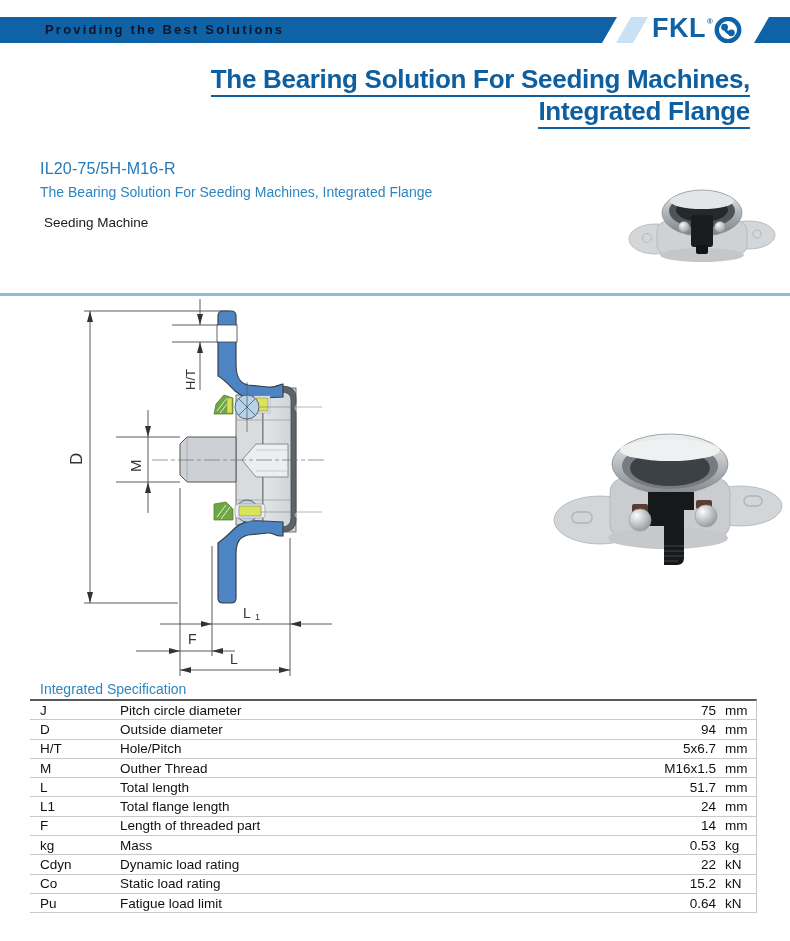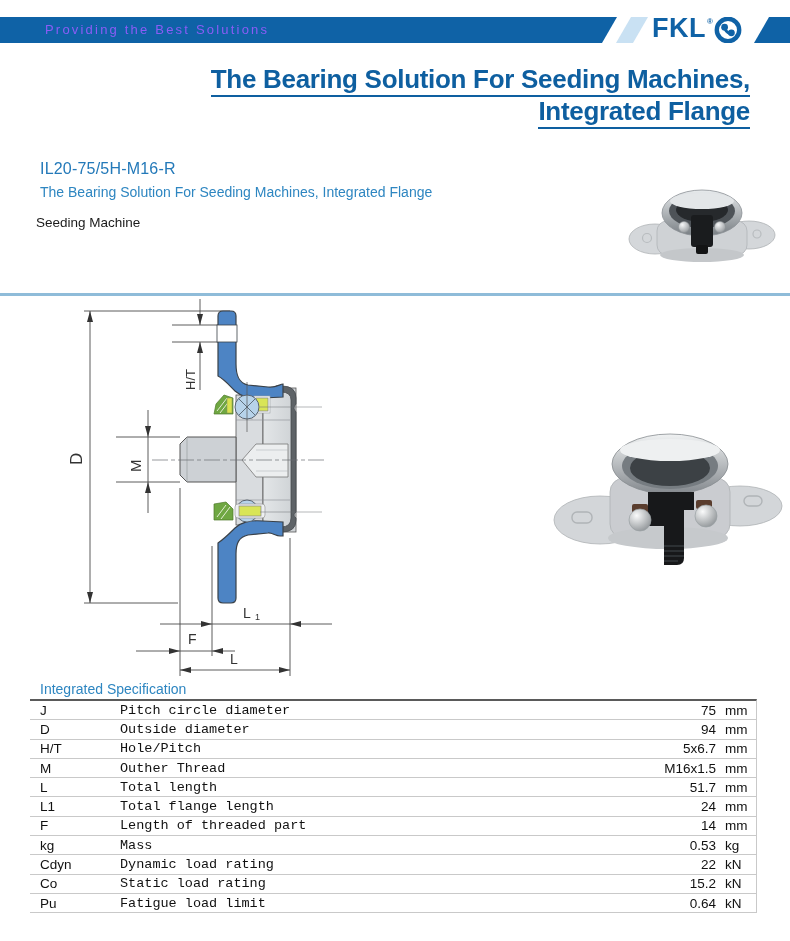--- a/index.html
+++ b/index.html
@@ -13,45 +13,45 @@
   *{margin:0;padding:0;box-sizing:border-box;}
   html,body{background:#ffffff;}
   body{font-family:"Liberation Sans","DejaVu Sans",sans-serif;}
   .page{position:relative;width:790px;height:941px;background:#fff;overflow:hidden;}
 
   
   .topbar{position:absolute;top:17px;left:0;width:790px;height:26px;overflow:hidden;}
   .topbar .bar-main{position:absolute;top:0;left:-30px;width:632px;height:26px;background:var(--brand-blue);transform:skewX(-30deg);transform-origin:bottom left;}
   .topbar .bar-slash{position:absolute;top:0;left:616px;width:17px;height:26px;background:#c9e1f3;transform:skewX(-30deg);transform-origin:bottom left;}
   .topbar .bar-end{position:absolute;top:0;left:754px;width:60px;height:26px;background:var(--brand-blue);transform:skewX(-30deg);transform-origin:bottom left;}
-  .tagline{position:absolute;top:5px;left:45px;font-size:13px;letter-spacing:2.2px;color:#8b5cf6;font-weight:400;}
+  .tagline{position:absolute;top:5px;left:45px;font-size:13px;letter-spacing:2.2px;color:#0f172a;font-weight:700;}
   .fkl-word{position:absolute;top:-4px;left:652px;font-size:27px;font-weight:bold;color:var(--brand-blue);letter-spacing:0.5px;}
   .fkl-reg{position:absolute;top:0px;left:707px;font-size:8px;color:var(--brand-blue);font-weight:bold;}
   .fkl-mark{position:absolute;top:-1px;left:714px;}
 
   
   .doc-title{position:absolute;left:40px;top:63px;width:710px;font-size:26px;font-weight:bold;color:var(--title-blue);line-height:32px;letter-spacing:-0.3px;text-align:right;}
   .doc-title .u{border-bottom:2px solid var(--title-blue);padding-bottom:1px;}
   .product-code{position:absolute;left:40px;top:160px;font-size:16px;font-weight:400;color:var(--code-blue);letter-spacing:0.2px;}
   .product-desc{position:absolute;left:40px;top:184px;font-size:14px;color:var(--accent-blue);}
-  .product-app{position:absolute;left:36px;top:215px;font-size:13.5px;color:#1a1a1a;}
+  .product-app{position:absolute;left:44px;top:215px;font-size:13.5px;color:#1a1a1a;}
 
   .divider{position:absolute;left:0;top:293px;width:790px;height:3px;background:var(--divider-blue);}
 
   
   .photo-top{position:absolute;left:627px;top:175px;}
   .photo-mid{position:absolute;left:548px;top:408px;}
   .drawing{position:absolute;left:30px;top:298px;}
 
   
   .spec-heading{position:absolute;left:40px;top:681px;font-size:14px;color:var(--accent-blue);}
   .spec-table{position:absolute;left:30px;top:699px;width:727px;border-top:2px solid #5a5a5a;border-right:1px solid #c9c9c9;}
   .spec-row{display:flex;height:19.3px;border-bottom:1px solid #c9c9c9;font-size:13.5px;color:#111;align-items:center;}
   .spec-row .c-symbol{width:90px;padding-left:10px;}
-  .spec-row .c-desc{flex:1;font-family:Liberation Mono, monospace;}
+  .spec-row .c-desc{flex:1;}
   .spec-row .c-value{width:85px;text-align:right;}
   .spec-row .c-unit{width:40px;padding-left:9px;}
 
   svg text{font-family:"Liberation Sans","DejaVu Sans",sans-serif;}
 </style>
 </head>
 <body>
 
 <div class="page">
 

